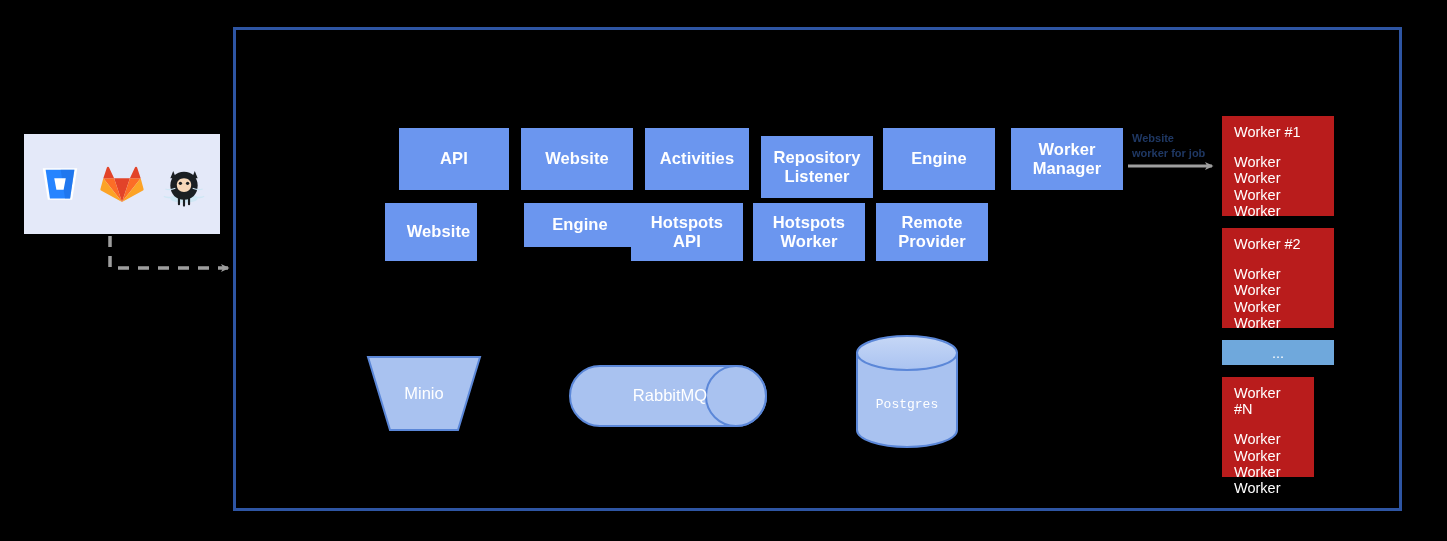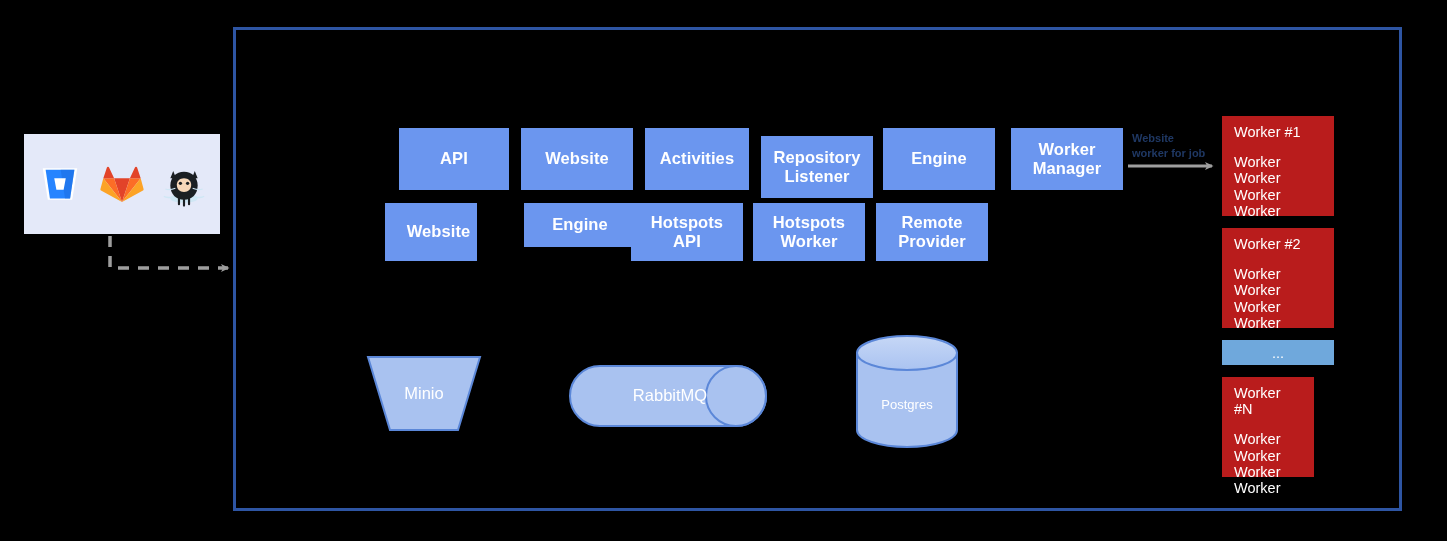--- a/index.html
+++ b/index.html
@@ -223,13 +223,13 @@
     <div class="worker-ellipsis" style="left: 1222px; top: 340px; width: 112px; height: 25px;">...</div>
   </div>
 
 <div id="creates-label">
   <span>Website</span>
   <span>worker for job</span>
 </div>
 
 <div class="shape-label bold" style="left:368px; top:384px; width:112px;">Minio</div>
 <div class="shape-label bold" style="left:590px; top:386px; width:160px;">RabbitMQ</div>
-<div class="shape-label thin" style="left:857px; top:397px; width:100px;">Postgres</div>
+<div class="shape-label thin" style="left:857px; top:397px; width:100px;font-family:Liberation Mono, monospace;">Postgres</div>
 
 </body></html>

